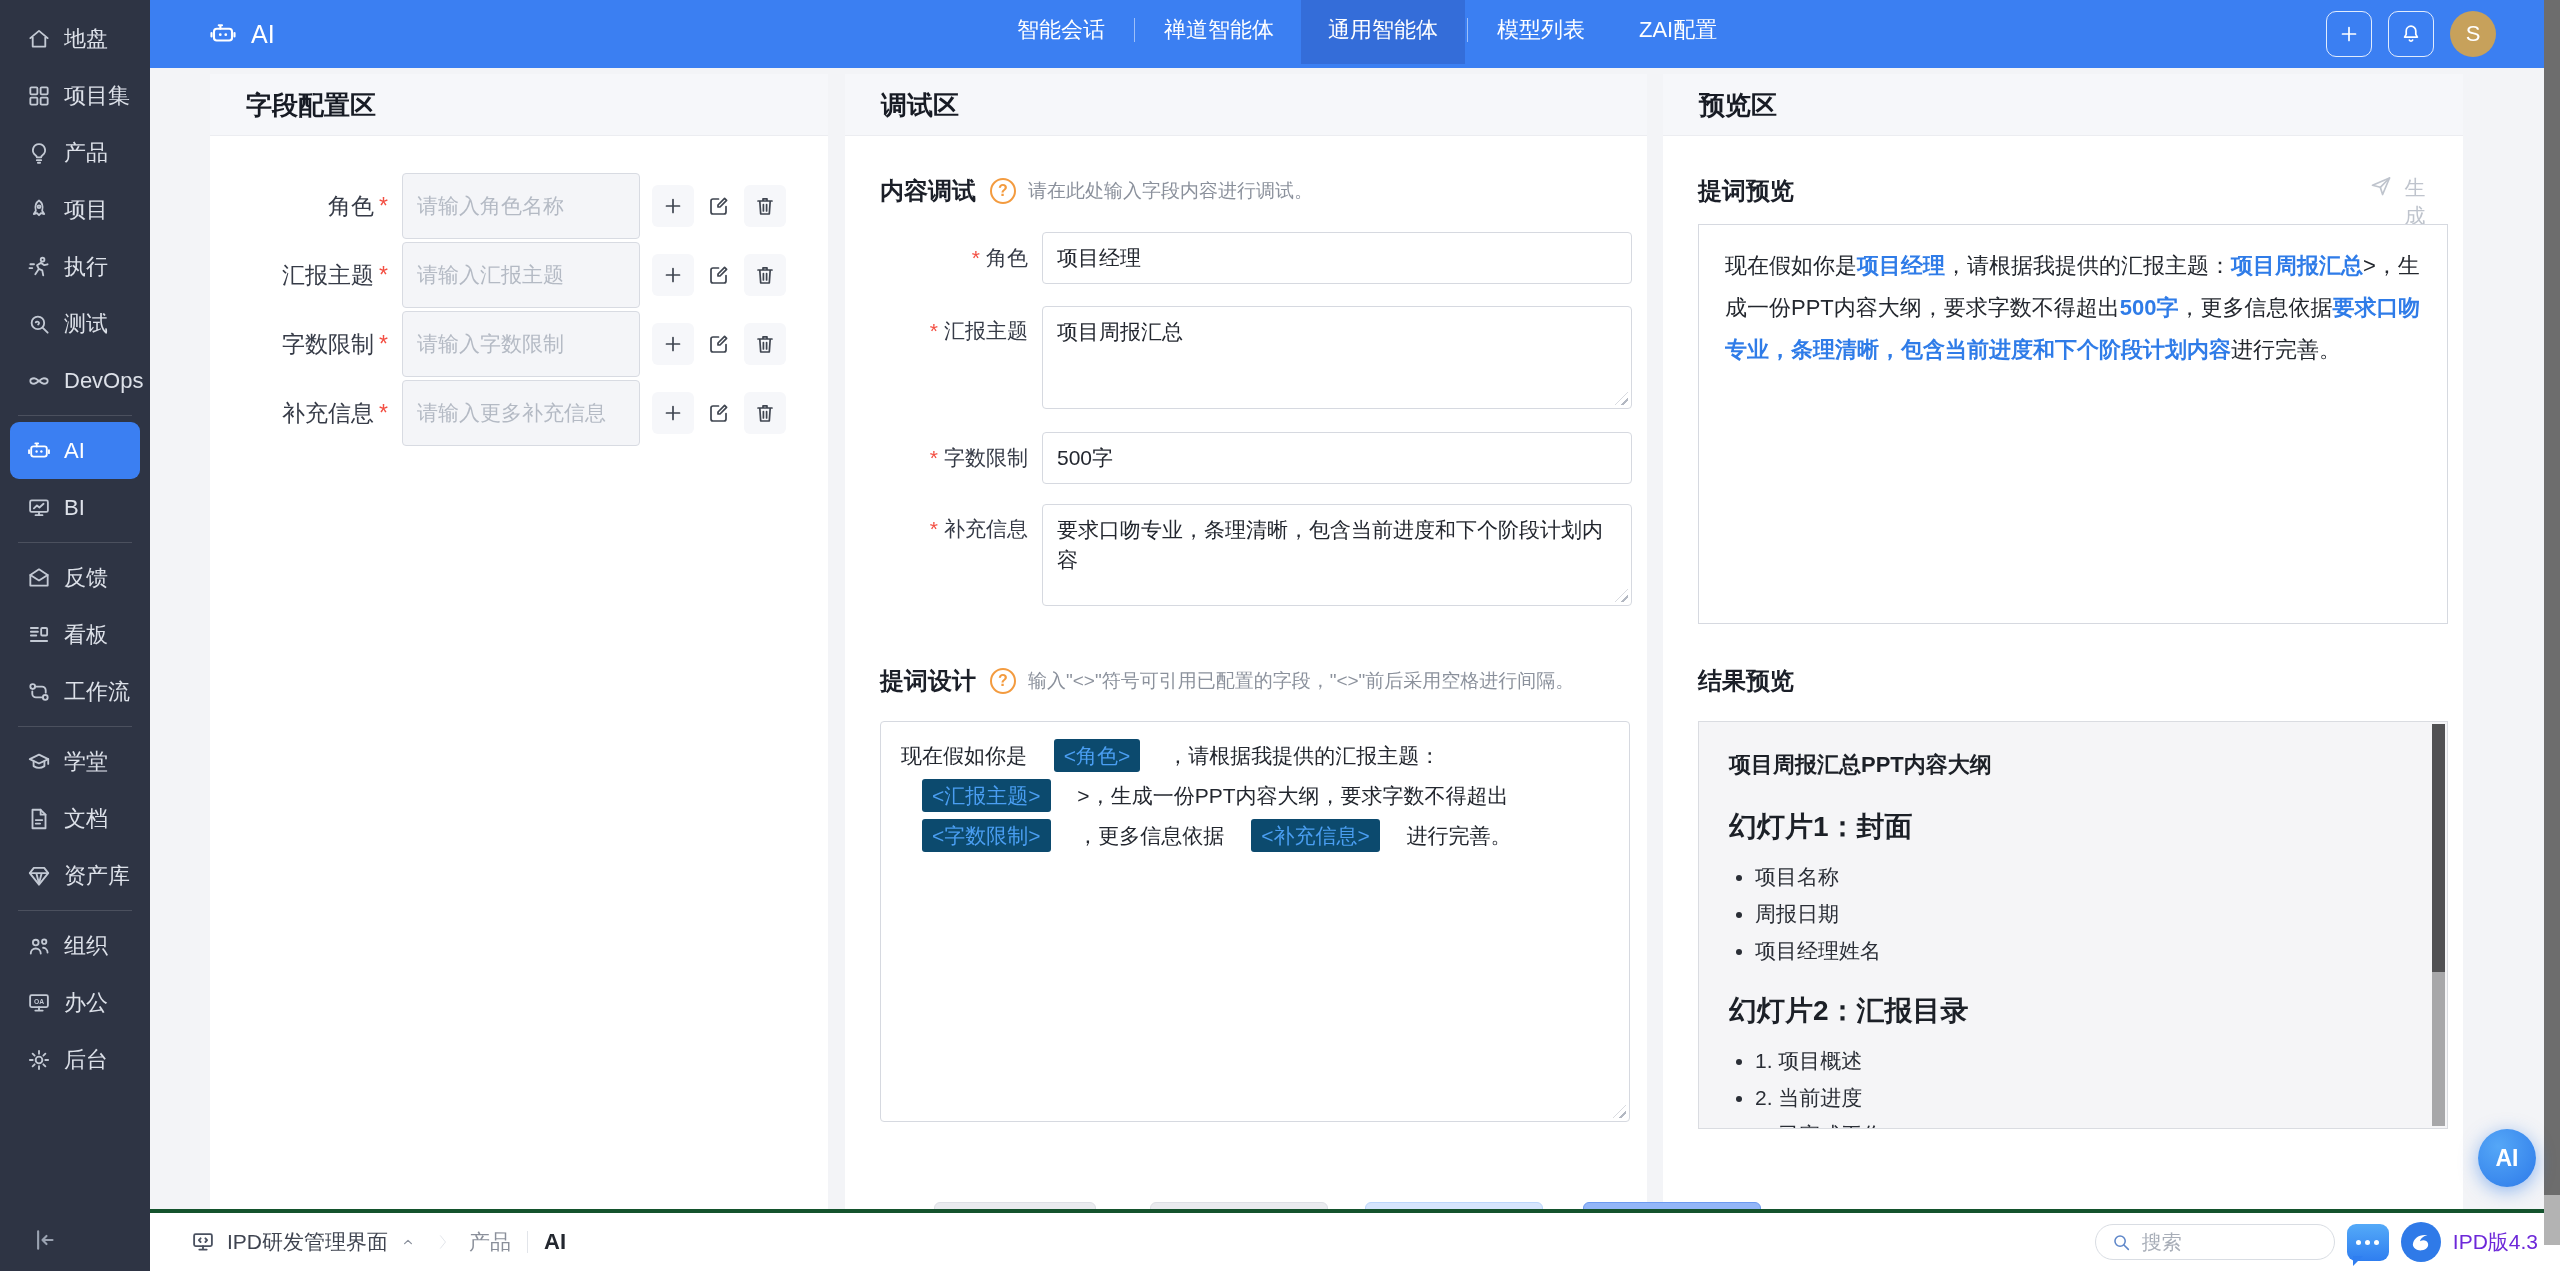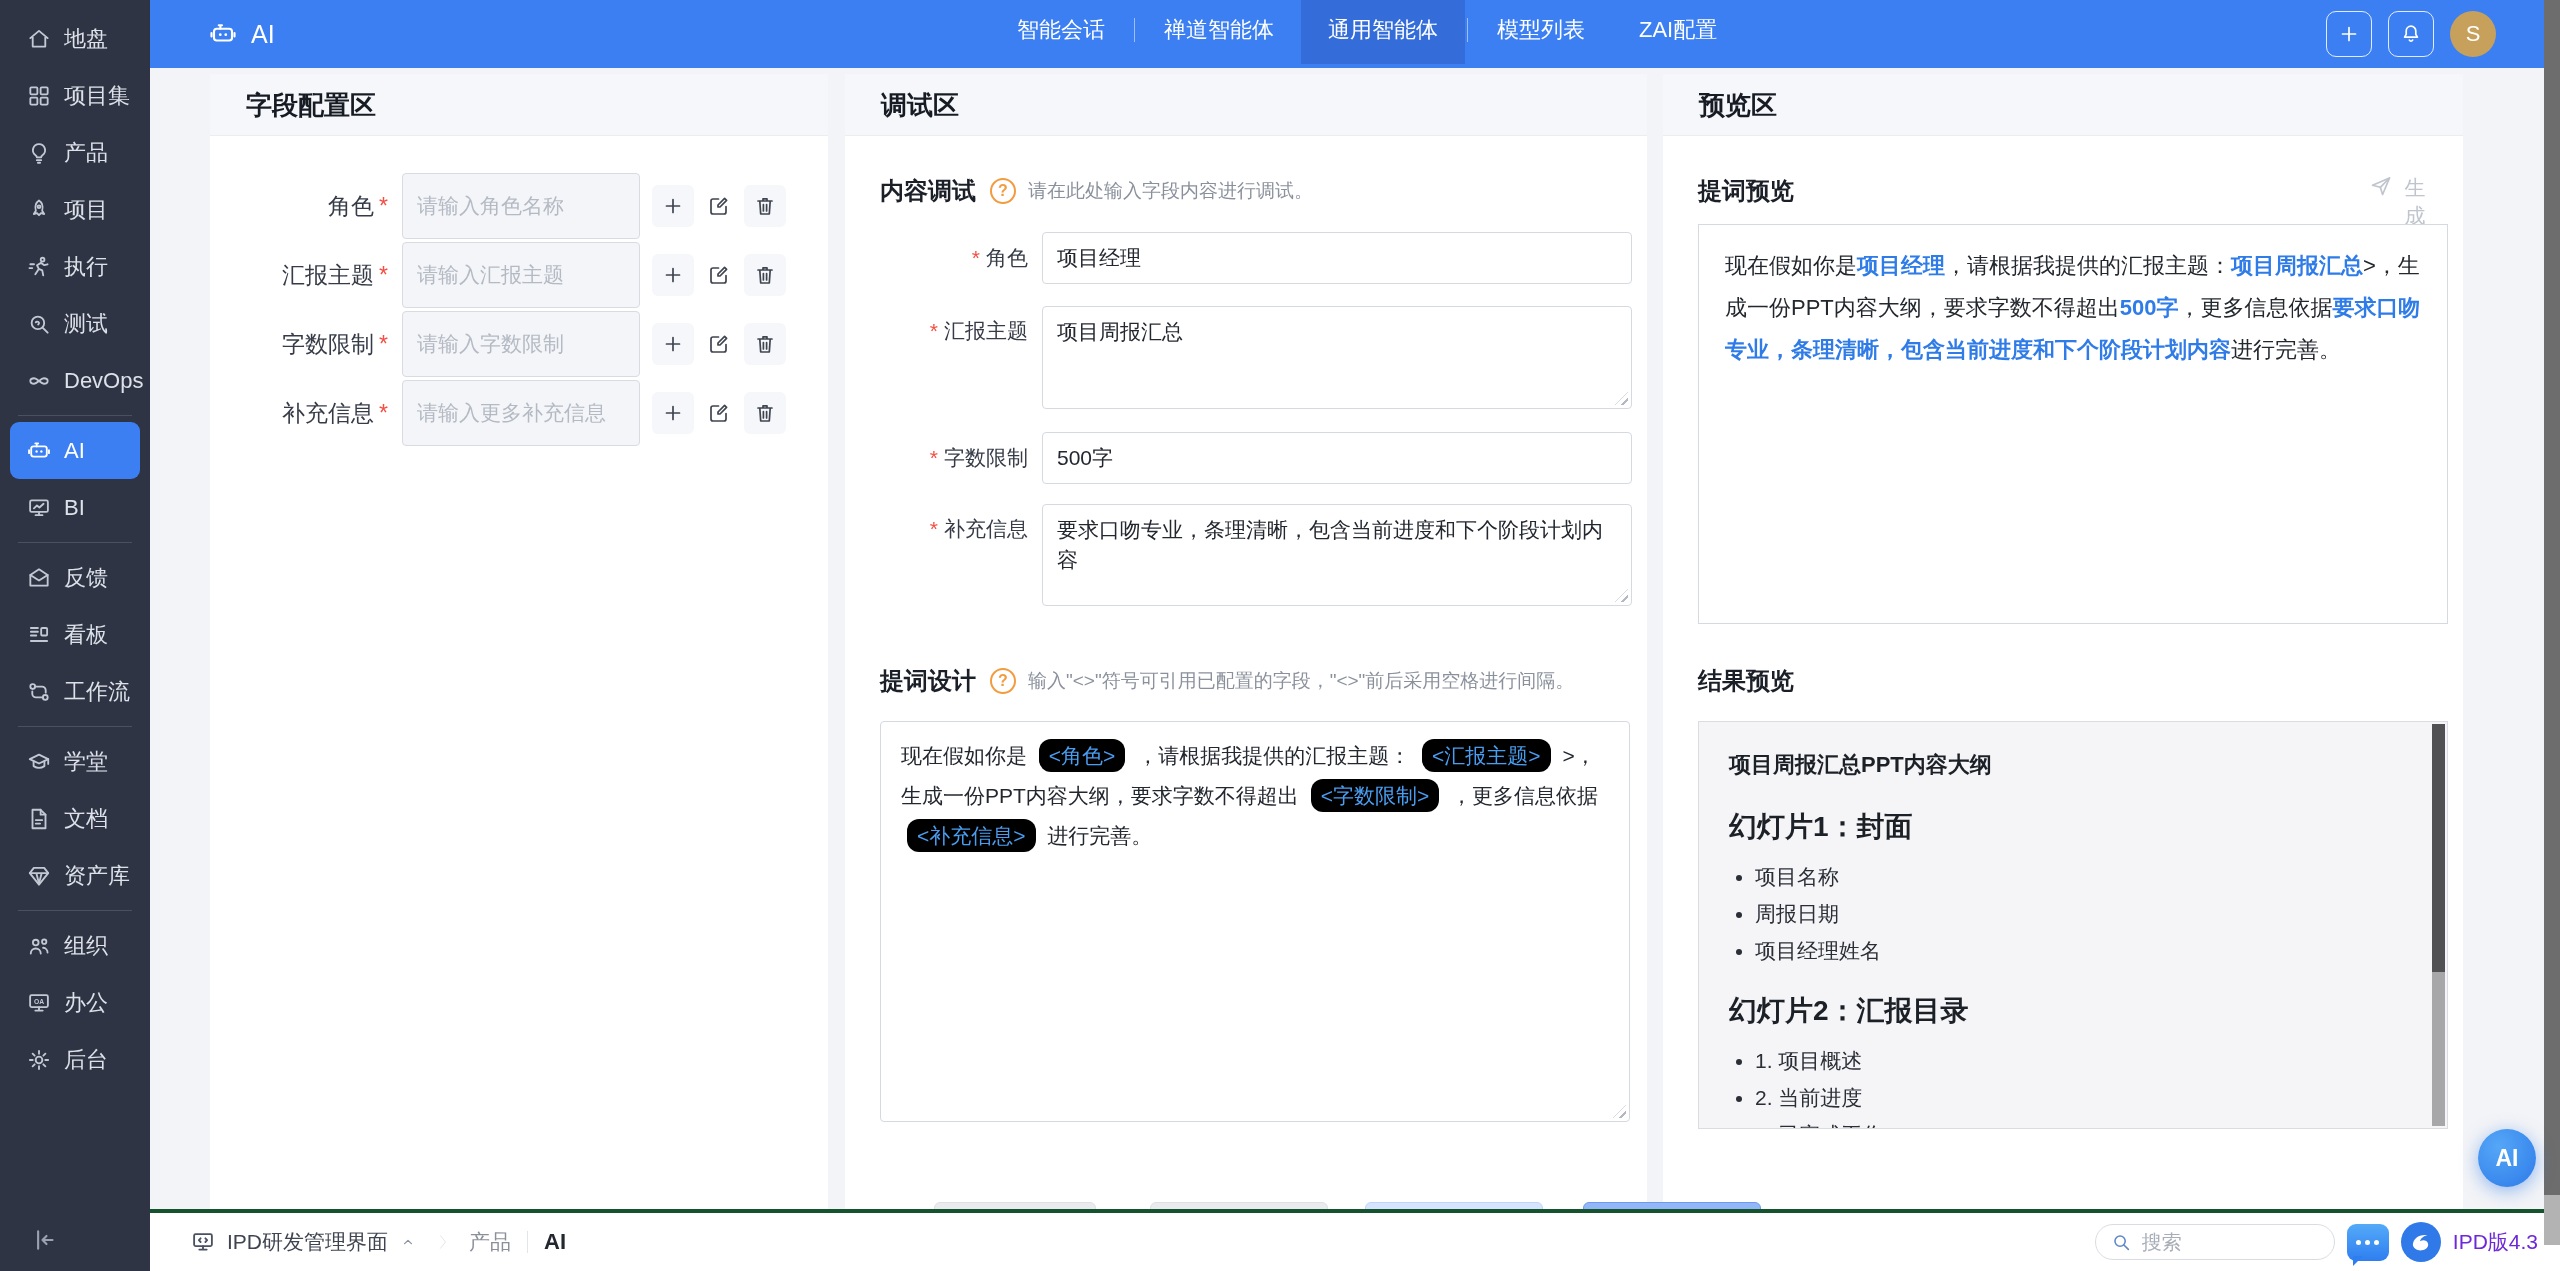--- a/index.html
+++ b/index.html
@@ -66,21 +66,21 @@
 
   
   .d-label{position:absolute;width:183px;text-align:right;font-size:21px;color:#363b47;left:0}
   .d-input{position:absolute;left:197px;width:590px;background:#fff;border:1px solid #d6d9e0;border-radius:4px;
            font-size:21px;color:#23272f;padding:10px 14px;box-sizing:border-box;line-height:30px;cursor:text}
   .rz::after{content:"";position:absolute;right:3px;bottom:3px;width:13px;height:13px;
              background:repeating-linear-gradient(-45deg,transparent 0 3.5px,#b3b8c2 3.5px 5px);
              clip-path:polygon(100% 0,100% 100%,0 100%)}
   #prompt-editor{position:absolute;left:35px;top:585px;width:750px;height:401px;border:1px solid #d6d9e0;border-radius:4px;
                  background:#fff;padding:14px 20px;box-sizing:border-box;font-size:21px;line-height:40px;color:#23272f;cursor:text}
-  .chip{display:inline-block;background:#000000;color:#4a9ef2;border-radius:12px;padding:0 10px;line-height:33px;margin:0 6px;cursor:pointer}
+  .chip{display:inline-block;background:#0c4a6e;color:#4a9ef2;border-radius:3px;padding:0 10px;line-height:33px;margin:0 21px;cursor:pointer}
 
   
   .gen-btn{position:absolute;right:36px;top:38px;display:flex;gap:10px;align-items:center;color:#bfc4cd;font-size:21px;
            background:none;border:none;cursor:pointer;padding:0}
   .gen-btn span{width:24px;height:24px}
   #preview-box{position:absolute;left:35px;top:88px;width:750px;height:400px;border:1px solid #d6d9e0;background:#fff;
                padding:20px 26px;box-sizing:border-box;font-size:22px;line-height:42px;color:#23272e;font-weight:500}
   .hl{color:#2f7ce8;font-weight:bold}
   #result-box{position:absolute;left:35px;top:585px;width:750px;height:408px;background:#f5f5f7;border:1px solid #dadce1;
               box-sizing:border-box;overflow:hidden}

